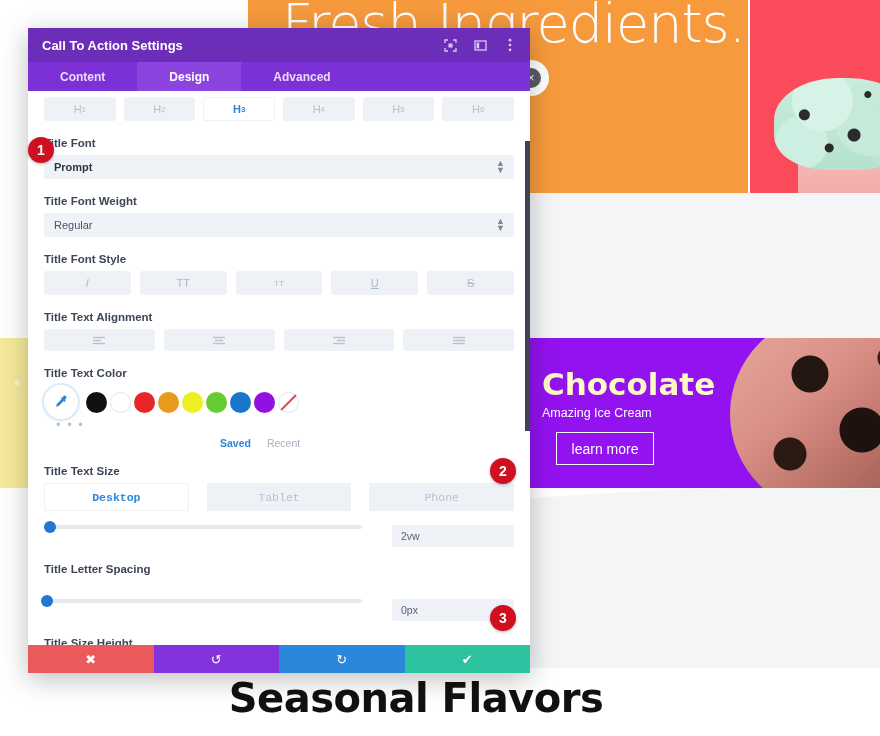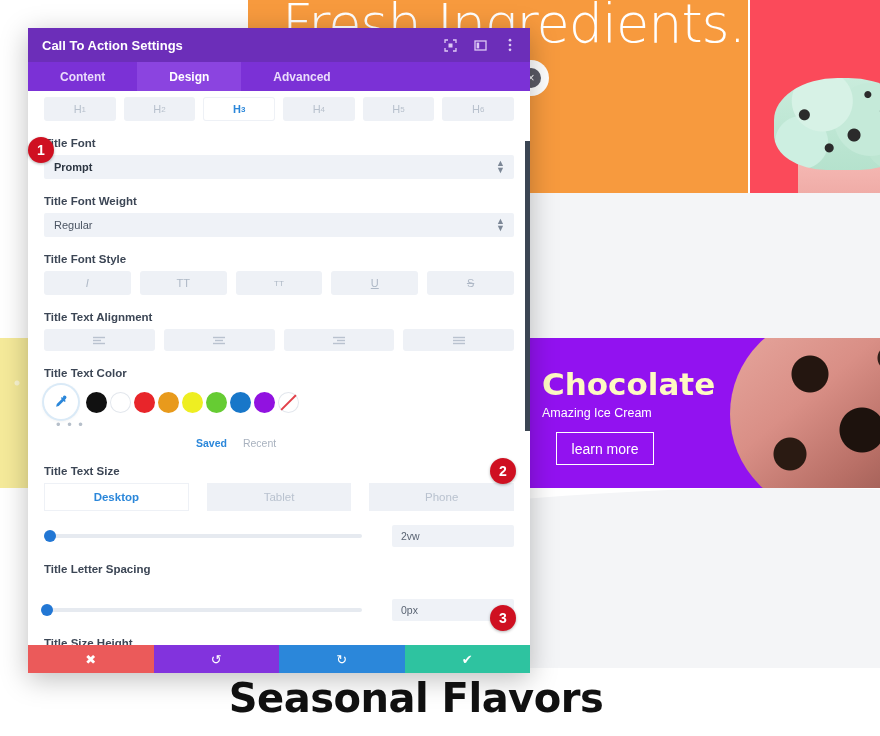--- a/index.html
+++ b/index.html
@@ -192,34 +192,34 @@
   .sw { width:21px; height:21px; border-radius:50%; margin-right:3px; flex:0 0 21px; }
   .sw.white { background:#ffffff; box-shadow:0 0 0 1px #e3e7ed inset; }
   .sw.none {
     background:#ffffff; box-shadow:0 0 0 1px #e3e7ed inset; position:relative; overflow:hidden;
   }
   .sw.none::after {
     content:""; position:absolute; left:-2px; top:9px; width:26px; height:1.6px;
     background:#e2414a; transform:rotate(-45deg);
   }
   .sw-meta { display:flex; gap:16px; margin-top:5px; padding-left:152px; font-size:10.5px; }
-  .sw-saved { color:#2b87da; font-weight:700; }
+  .sw-saved { color:#2b87da; font-weight:700;margin-left:24px; }
   .sw-recent { color:#a9b2bf; }
   .dots { font-size:13px; color:#b6bfca; letter-spacing:1.5px; margin-top:-2px; padding-left:12px; }
 
-  .devrow { display:flex; gap:16px; }
+  .devrow { display:flex; gap:16px;font-family:Liberation Mono, monospace; }
   .dev {
     flex:1; height:28px; background:#eef1f6;
     display:flex; align-items:center; justify-content:center;
     font-size:11.5px; color:#b9c2cf; border-right:2px solid #ffffff;
   }
   .dev:last-child { border-right:none; }
   .dev.active { background:#ffffff; color:#2b87da; font-weight:700; box-shadow:0 0 0 1px #eef1f6 inset; }
 
-  .sliderrow { display:flex; align-items:center; gap:0; margin-top:14px; }
+  .sliderrow { display:flex; align-items:flex-start; gap:0; margin-top:14px; }
   .track {
     flex:1; height:4px; background:#e6eaf0; border-radius:3px; position:relative;
     margin-right:30px;
   }
   .thumb {
     position:absolute; top:50%; transform:translate(-50%,-50%);
     width:12px; height:12px; border-radius:50%; background:#2277d4;
   }
   .valbox {
     width:122px; height:22px; background:#eff2f7; border-radius:2px;

